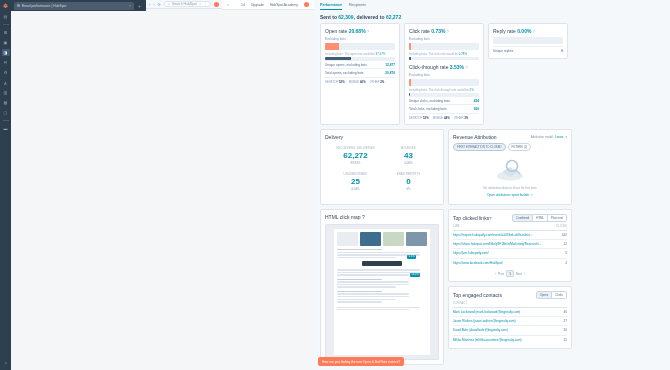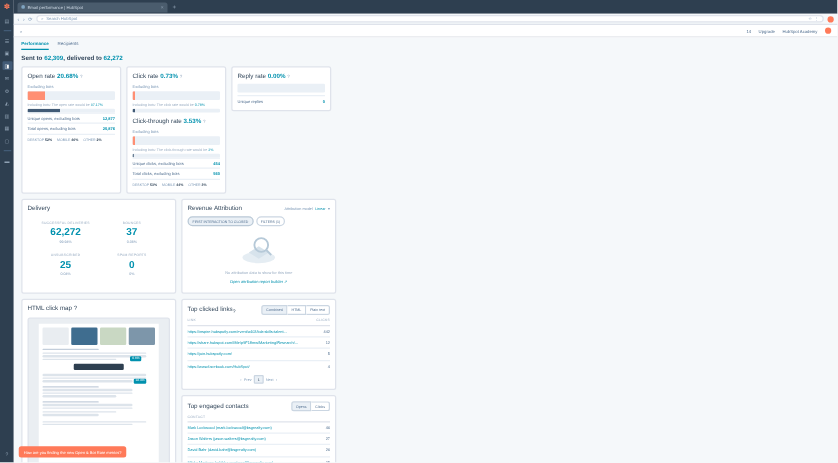--- a/index.html
+++ b/index.html
@@ -20,21 +20,21 @@
   .rail-ico {
     width:8px; height:7px; border-radius:1px;
     display:flex; align-items:center; justify-content:center;
     color:#8fa1b3; font-size:4px;
   }
   .rail-ico.sel { background:#425b76; color:#fff; }
   .rail-div { width:6px; height:1px; background:#425b76; margin:1px 0; }
   .rail-bottom { margin-top:auto; margin-bottom:3px; }
 
   
-  .shell { flex:1; display:flex; flex-direction:column; min-width:0; }
+  .shell { flex:1; display:flex; min-width:0; }
 
   
   .chrome { height:11px; background:#2e3f50; display:flex; align-items:center; padding:0 3px; gap:3px; }
   .tabbar { display:flex; align-items:center; gap:2px; flex:1; }
   .tab {
     background:#4a5c6d; border-radius:2px 2px 0 0; height:8px; min-width:120px;
     display:flex; align-items:center; gap:2px; padding:0 3px; color:#cbd6e2; font-size:3.4px;
   }
   .tab .fav { width:3px; height:3px; border-radius:50%; background:#7fa3c0; flex:0 0 3px; }
   .tab .tt { flex:1; overflow:hidden; white-space:nowrap; }
@@ -321,21 +321,21 @@
           <div class="card" style="width:124px">
             <div class="sec-title">Delivery</div>
             <div class="deliv-grid">
               <div class="dstat">
                 <div class="lab">SUCCESSFUL DELIVERIES</div>
                 <div class="num">62,272</div>
                 <div class="sub">99.94%</div>
               </div>
               <div class="dstat">
                 <div class="lab">BOUNCES</div>
-                <div class="num">37</div>
+                <div class="num">43</div>
                 <div class="sub">0.06%</div>
               </div>
               <div class="dstat">
                 <div class="lab">UNSUBSCRIBED</div>
                 <div class="num">25</div>
                 <div class="sub">0.04%</div>
               </div>
               <div class="dstat">
                 <div class="lab">SPAM REPORTS</div>
                 <div class="num">0</div>

